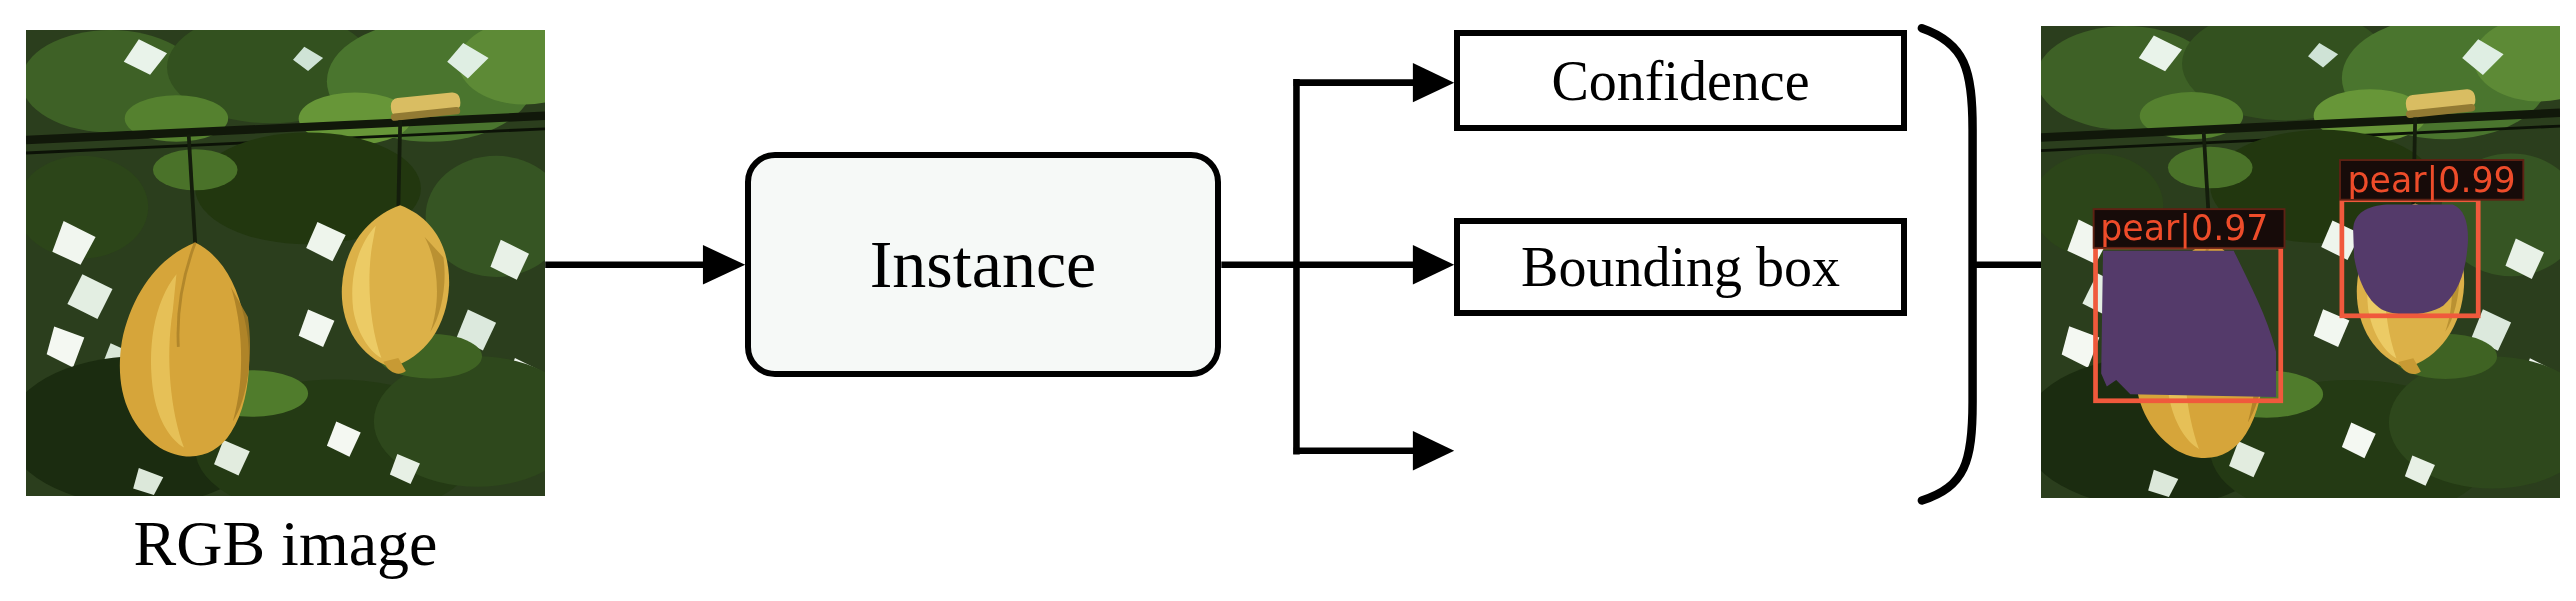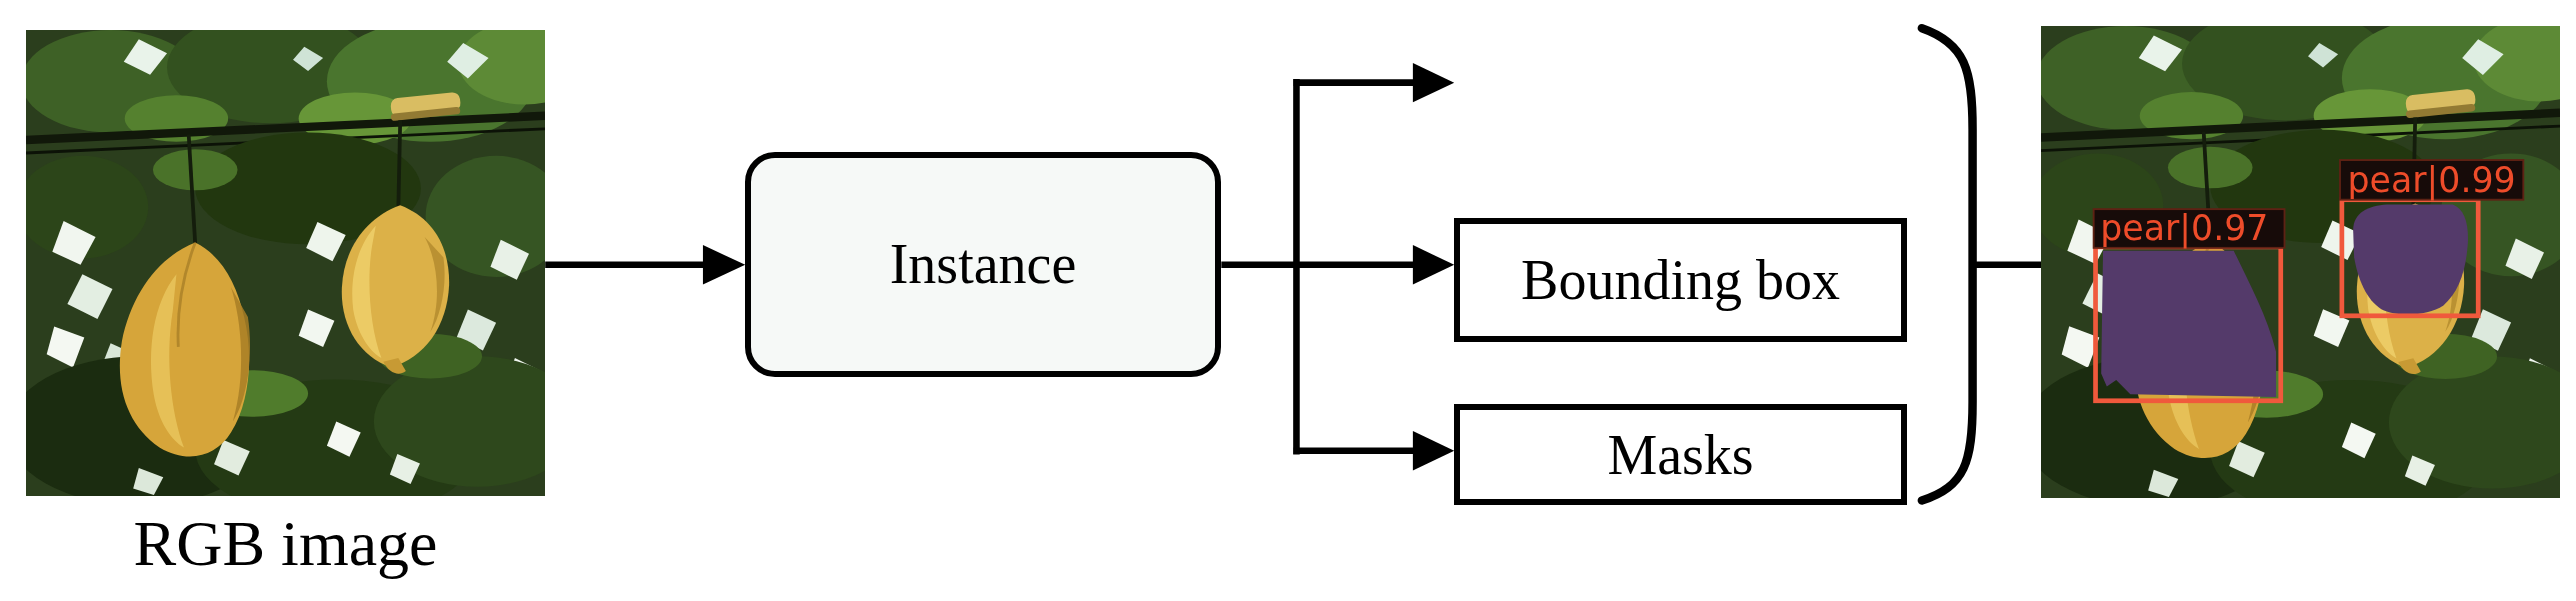--- a/index.html
+++ b/index.html
@@ -17,30 +17,30 @@
   #photo-right{left:2041px;top:26px;width:519px;height:472px;}
   .caption{
     position:absolute;left:22.5px;top:509px;width:526px;
     text-align:center;font-size:64px;color:#000;line-height:1.1;
   }
   .process-box{
     position:absolute;left:745px;top:152px;width:476px;height:225px;
     box-sizing:border-box;border:6.6px solid #000;border-radius:30px;
     background:#f6f9f7;display:flex;flex-direction:column;
     align-items:center;justify-content:center;
-    font-size:56px;line-height:1.55;color:#000;text-align:center;
+    font-size:68px;line-height:1.55;color:#000;text-align:center;
   }
   .out-box{
     position:absolute;left:1454px;width:453px;box-sizing:border-box;
     border:6.6px solid #000;background:#ffffff;
     display:flex;align-items:center;justify-content:center;
     font-size:56px;color:#000;text-align:center;
   }
   #box-confidence{top:30px;height:101px;}
-  #box-bounding{top:218px;height:124px;}
+  #box-bounding{top:218px;height:98px;}
   #box-masks{top:404px;height:101px;}
 </style>
 </head>
 <body>
 
 <div class="canvas">
 
   <svg width="0" height="0" style="position:absolute" aria-hidden="true">
     <defs>
       <g id="orchard">
@@ -118,25 +118,25 @@
     <svg width="519" height="466" viewBox="0 0 552 500" preserveAspectRatio="none">
       <use href="#orchard" xlink:href="#orchard"></use>
     </svg>
   </div>
   <div class="caption">RGB image</div>
 
   <div class="process-box">
     <div>Instance</div>
   </div>
 
+  <div class="out-box" id="box-confidence">
+    <span>Confidence</span>
+  </div>
   <div class="out-box" id="box-bounding">
     <span>Bounding box</span>
-  </div>
-  <div class="out-box" id="box-masks">
-    <span>Masks</span>
   </div>
 
   <div class="photo" id="photo-right">
     <svg width="519" height="472" viewBox="0 0 552 500" preserveAspectRatio="none">
       <use href="#orchard" xlink:href="#orchard"></use>
 
       <path d="M66,238 L205,238 C220,270 240,305 250,345 L250,393 L95,390 L80,375 L70,382 L64,368 Z" fill="#543a6a"></path>
       <rect x="58" y="234" width="197" height="163" fill="none" stroke="#f0593c" stroke-width="5"></rect>
       <rect x="56" y="194" width="203" height="41" fill="#170b09" stroke="#5e2214" stroke-width="2"></rect>
       <text x="63" y="227" font-family="DejaVu Sans, sans-serif" font-size="37" fill="#ee4c2a">pear|0.97</text>

